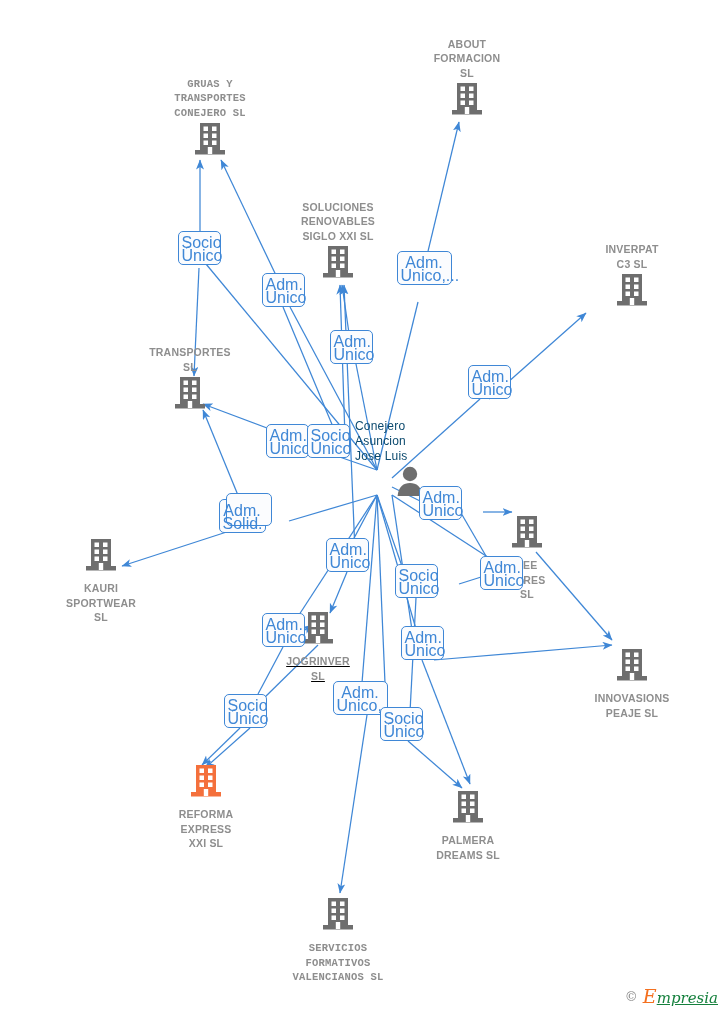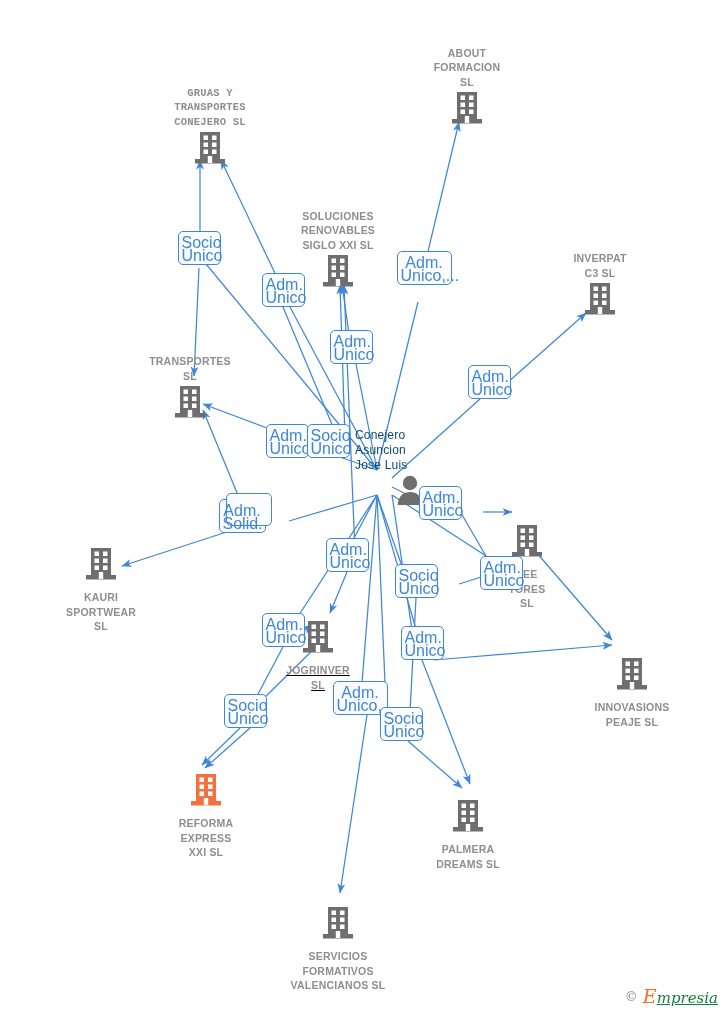--- a/index.html
+++ b/index.html
@@ -4,21 +4,21 @@
 <style>
   html,body{margin:0;padding:0;background:#ffffff;}
   body{
     font-family:"Liberation Sans","DejaVu Sans",sans-serif;
     width:728px;height:1015px;overflow:hidden;position:relative;
   }
   #stage{position:relative;width:728px;height:1015px;}
   svg#edges{position:absolute;left:0;top:0;width:728px;height:1015px;}
 
   
-  .node{position:absolute;width:120px;margin-left:-60px;text-align:center;margin-top:9px;}
+  .node{position:absolute;width:120px;margin-left:-60px;text-align:center;}
   .node .icon{display:block;margin:0 auto;}
   .node .lbl{
     display:block;font-size:10.5px;line-height:14.5px;
     color:#8e8e8e;letter-spacing:.2px;font-weight:bold;
     white-space:pre-line;
   }
   .node.person .lbl{
     font-weight:normal;color:#0c4a6e;font-size:12px;line-height:15px;
     text-align:left;
   }
@@ -161,21 +161,21 @@
             <rect x="2" y="29" width="30" height="4.5" fill="#6e6e6e"></rect>
             <rect x="10.5" y="5.5" width="4.5" height="4.5" fill="#ffffff"></rect>
             <rect x="19" y="5.5" width="4.5" height="4.5" fill="#ffffff"></rect>
             <rect x="10.5" y="12.5" width="4.5" height="4.5" fill="#ffffff"></rect>
             <rect x="19" y="12.5" width="4.5" height="4.5" fill="#ffffff"></rect>
             <rect x="10.5" y="19.5" width="4.5" height="4.5" fill="#ffffff"></rect>
             <rect x="19" y="19.5" width="4.5" height="4.5" fill="#ffffff"></rect>
             <rect x="14.8" y="26" width="4.4" height="7" fill="#ffffff"></rect>
           </svg></span>
       </div>
-      <div class="node" style="left: 600px; top: 242px;">
+      <div class="node" style="left: 632px; top: 242px;">
         <span class="lbl above">INVERPAT
 C3  SL</span>
         <span class="icon"><svg width="34" height="38" viewBox="0 0 34 38">
             <rect x="7" y="2" width="20" height="31" fill="#6e6e6e"></rect>
             <rect x="2" y="29" width="30" height="4.5" fill="#6e6e6e"></rect>
             <rect x="10.5" y="5.5" width="4.5" height="4.5" fill="#ffffff"></rect>
             <rect x="19" y="5.5" width="4.5" height="4.5" fill="#ffffff"></rect>
             <rect x="10.5" y="12.5" width="4.5" height="4.5" fill="#ffffff"></rect>
             <rect x="19" y="12.5" width="4.5" height="4.5" fill="#ffffff"></rect>
             <rect x="10.5" y="19.5" width="4.5" height="4.5" fill="#ffffff"></rect>
@@ -284,21 +284,21 @@
             <rect x="19" y="5.5" width="4.5" height="4.5" fill="#ffffff"></rect>
             <rect x="10.5" y="12.5" width="4.5" height="4.5" fill="#ffffff"></rect>
             <rect x="19" y="12.5" width="4.5" height="4.5" fill="#ffffff"></rect>
             <rect x="10.5" y="19.5" width="4.5" height="4.5" fill="#ffffff"></rect>
             <rect x="19" y="19.5" width="4.5" height="4.5" fill="#ffffff"></rect>
             <rect x="14.8" y="26" width="4.4" height="7" fill="#ffffff"></rect>
           </svg></span>
         <span class="lbl below">PALMERA
 DREAMS  SL</span>
       </div>
-      <div class="node" style="left: 338px; top: 896px;">
+      <div class="node" style="left: 338px; top: 896px; font-family: Liberation Mono, monospace;">
         <span class="icon"><svg width="34" height="38" viewBox="0 0 34 38">
             <rect x="7" y="2" width="20" height="31" fill="#6e6e6e"></rect>
             <rect x="2" y="29" width="30" height="4.5" fill="#6e6e6e"></rect>
             <rect x="10.5" y="5.5" width="4.5" height="4.5" fill="#ffffff"></rect>
             <rect x="19" y="5.5" width="4.5" height="4.5" fill="#ffffff"></rect>
             <rect x="10.5" y="12.5" width="4.5" height="4.5" fill="#ffffff"></rect>
             <rect x="19" y="12.5" width="4.5" height="4.5" fill="#ffffff"></rect>
             <rect x="10.5" y="19.5" width="4.5" height="4.5" fill="#ffffff"></rect>
             <rect x="19" y="19.5" width="4.5" height="4.5" fill="#ffffff"></rect>
             <rect x="14.8" y="26" width="4.4" height="7" fill="#ffffff"></rect>

